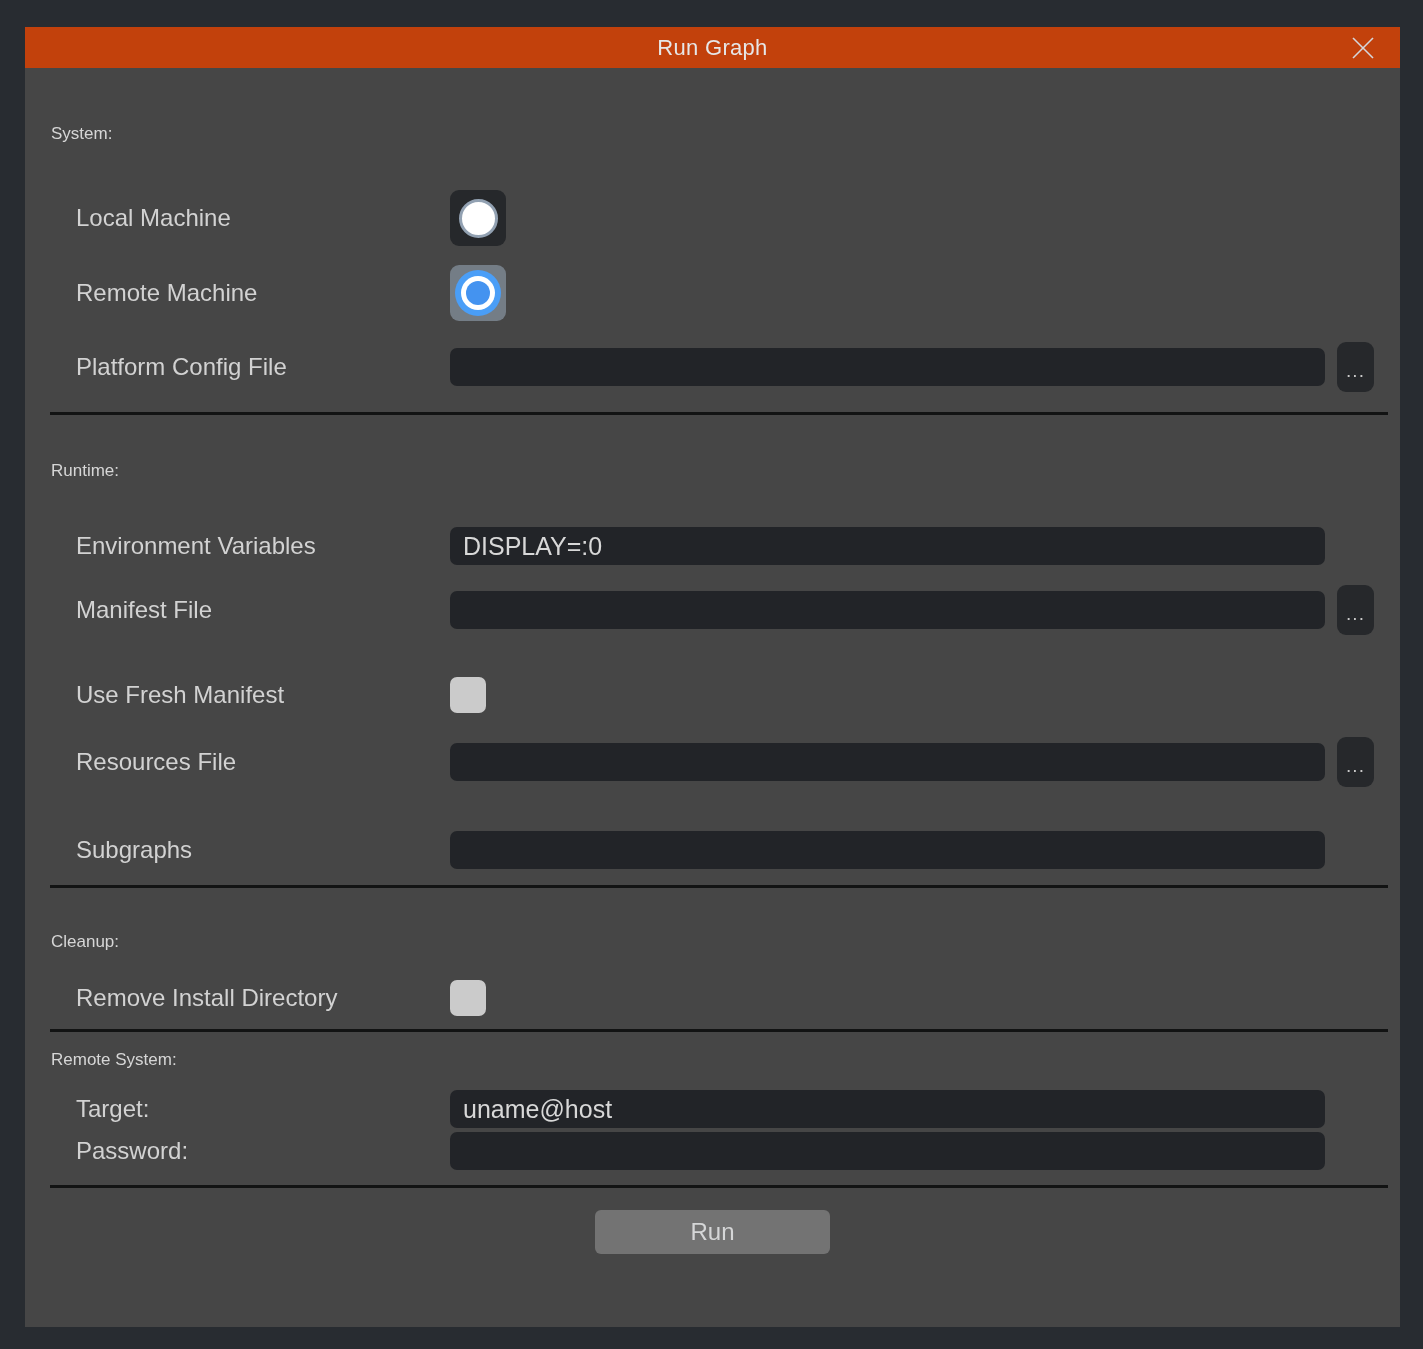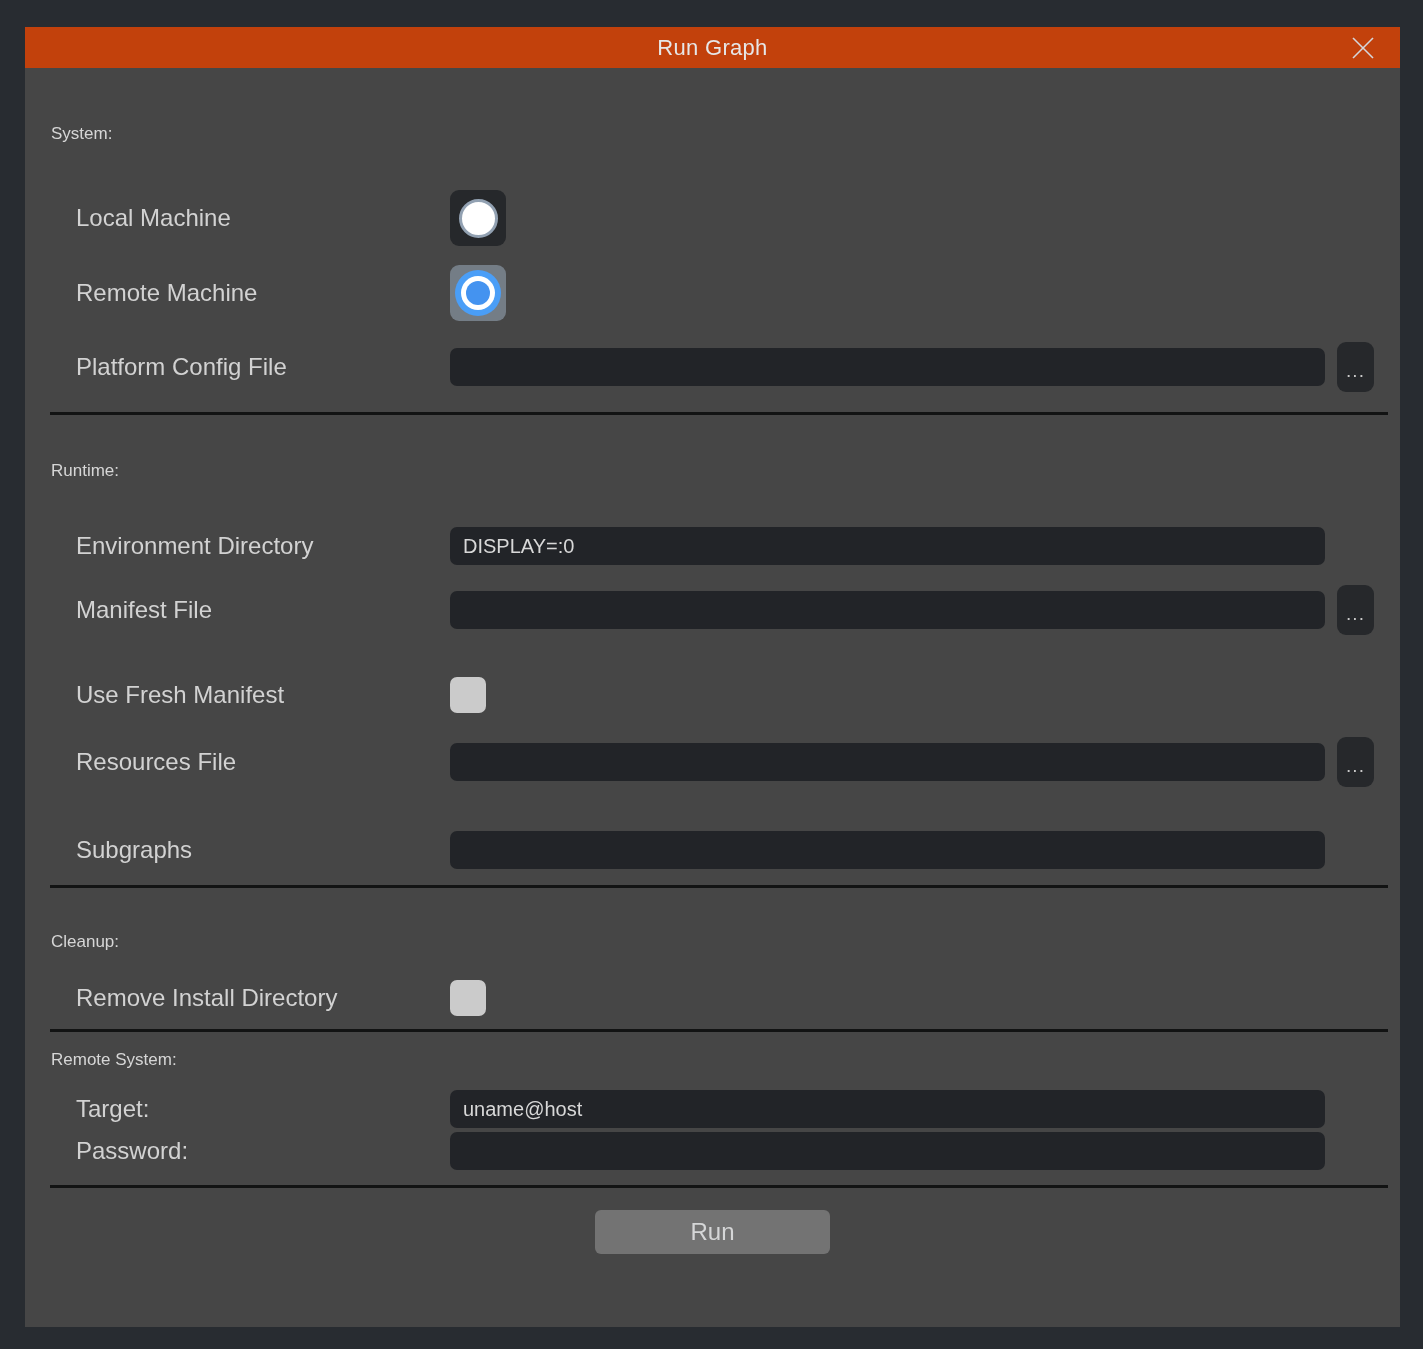--- a/index.html
+++ b/index.html
@@ -25,21 +25,21 @@
     position:absolute; right:24px; top:0; height:100%;
     display:flex; align-items:center; cursor:pointer;
   }
   .content { padding:0 26px; }
   .section-label { color:#d6d6d6; font-size:17px; line-height:28px; }
   .row { display:flex; align-items:center; padding-left:25px; }
   .row .label { width:374px; flex:none; color:#d2d2d2; font-size:24px; }
   .field {
     width:875px; height:38px; flex:none;
     background:#222428; border:none; border-radius:7px;
-    color:#d8d8d8; font-size:20px; padding:0 13px;
+    color:#d8d8d8; font-size:25px; padding:0 13px;
     outline:none; font-family:"Liberation Sans", sans-serif;
   }
   .browse {
     margin-left:12px; width:37px; height:50px; flex:none;
     background:#26282b; border:none; border-radius:9px;
     color:#c9c9c9; font-size:19px; letter-spacing:1px;
     display:flex; align-items:center; justify-content:center;
     padding-top:8px; cursor:pointer;
     font-family:"Liberation Sans", sans-serif;
   }
@@ -138,21 +138,21 @@
       <div class="label">Platform Config File</div>
       <input class="field" type="text" value="" style="">
       <button class="browse">...</button>
     </div>
 
     <div class="divider div-1"></div>
 
     <div class="section-label sec-runtime">Runtime:</div>
 
     <div class="row row-env">
-      <div class="label">Environment Directory</div>
+      <div class="label">Environment Variables</div>
       <input class="field" type="text" value="DISPLAY=:0" style="">
     </div>
 
     <div class="row row-manifest">
       <div class="label">Manifest File</div>
       <input class="field" type="text" value="" style="">
       <button class="browse">...</button>
     </div>
 
     <div class="row row-fresh">

